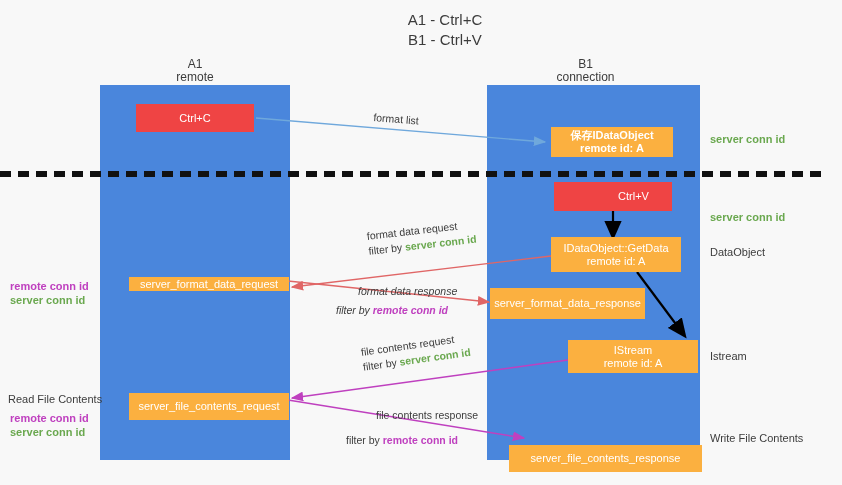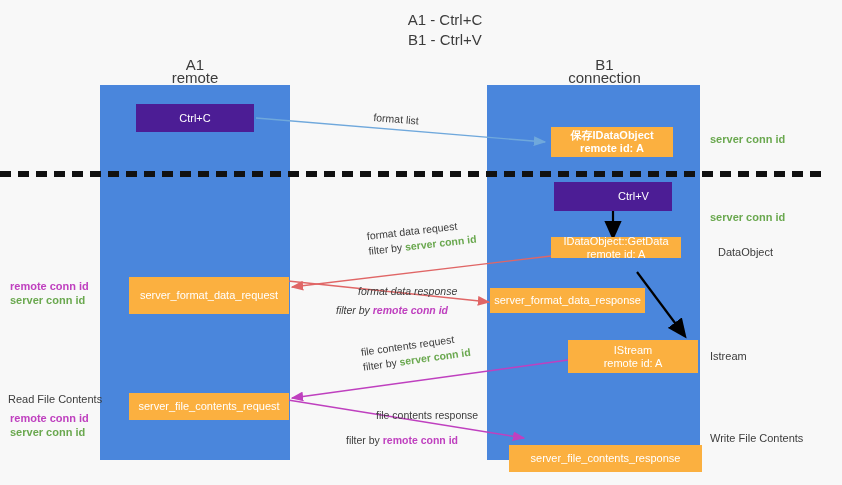--- a/index.html
+++ b/index.html
@@ -30,28 +30,28 @@
     text-align: center;
     font-size: 15px;
     color: #3c3c3c;
     line-height: 20px;
     white-space: pre-line;
     padding-left: 24px;
   }
 
   
   .lane-head {
-    font-size: 15px;
+    font-size: 12px;
     color: #3c3c3c;
     text-align: center;
     line-height: 13px;
     white-space: pre-line;
   }
   #laneA-head { left: 100px; top: 58px; width: 190px; }
-  #laneB-head { left: 498px; top: 58px; width: 213px; text-align: center; }
+  #laneB-head { left: 479px; top: 58px; width: 213px; text-align: center; }
 
   
   .lane {
     background: #4a86dc;
   }
   #laneA { left: 100px; top: 85px; width: 190px; height: 375px; }
   #laneB { left: 487px; top: 85px; width: 213px; height: 375px; }
 
   
   .box {
@@ -59,21 +59,21 @@
     display: flex;
     flex-direction: column;
     align-items: center;
     justify-content: center;
     text-align: center;
     color: #ffffff;
     font-size: 11px;
     line-height: 13px;
     padding: 2px 4px;
   }
-  .box.green { background: #4c1d95; }
+  .box.green { background: #ef4444; }
   .box.orange { background: #fbb košt; }
   .box.orange { background: #fbb040; }
   .box .l1, .box .l2 { display: block; white-space: nowrap; }
 
   
   .side-label {
     font-size: 11px;
     line-height: 14px;
     color: #3c3c3c;
     white-space: pre-line;
@@ -146,51 +146,51 @@
 
 <div class="abs box orange" style="left:551px; top:127px; width:122px; height:30px;font-weight:bold;">
   <span class="l1">保存IDataObject</span>
   <span class="l2">remote id: A</span>
 </div>
 
 <div class="abs box green" style="left:554px; top:182px; width:118px; height:29px;padding-left:45px;">
   <span class="l1">Ctrl+V</span>
 </div>
 
-<div class="abs box orange" style="left:551px; top:237px; width:130px; height:21px;">
+<div class="abs box orange" style="left:551px; top:237px; width:130px; height:35px;">
   <span class="l1">IDataObject::GetData</span>
   <span class="l2">remote id: A</span>
 </div>
 
-<div class="abs box orange" style="left:129px; top:277px; width:160px; height:37px;">
+<div class="abs box orange" style="left:129px; top:277px; width:160px; height:14px;">
   <span class="l1">server_format_data_request</span>
 </div>
 
-<div class="abs box orange" style="left:490px; top:288px; width:155px; height:25px;">
+<div class="abs box orange" style="left:490px; top:288px; width:155px; height:31px;">
   <span class="l1">server_format_data_response</span>
 </div>
 
 <div class="abs box orange" style="left:568px; top:340px; width:130px; height:33px;">
   <span class="l1">IStream</span>
   <span class="l2">remote id: A</span>
 </div>
 
 <div class="abs box orange" style="left:129px; top:393px; width:160px; height:27px;">
   <span class="l1">server_file_contents_request</span>
 </div>
 
 <div class="abs box orange" style="left:509px; top:425px; width:193px; height:27px;margin-top:20px;">
   <span class="l1">server_file_contents_response</span>
 </div>
 
 <div class="abs side-label green-txt" style="left:710px; top:132px;">server conn id</div>
 
 <div class="abs side-label green-txt" style="left:710px; top:210px;">server conn id</div>
 
-<div class="abs side-label dark-txt" style="left:710px; top:245px;margin-left:8px;">DataObject</div>
+<div class="abs side-label dark-txt" style="left:710px; top:245px;">DataObject</div>
 
 <div class="abs side-label dark-txt" style="left:710px; top:349px;">Istream</div>
 
 <div class="abs side-label dark-txt" style="left:710px; top:431px;">Write File Contents</div>
 
 <div class="abs side-label magenta-txt" style="left:10px; top:279px;">remote conn id</div>
 <div class="abs side-label green-txt" style="left:10px; top:293px;">server conn id</div>
 
 <div class="abs side-label dark-txt" style="left:8px; top:392px;">Read File Contents</div>
 <div class="abs side-label magenta-txt" style="left:10px; top:411px;">remote conn id</div>

